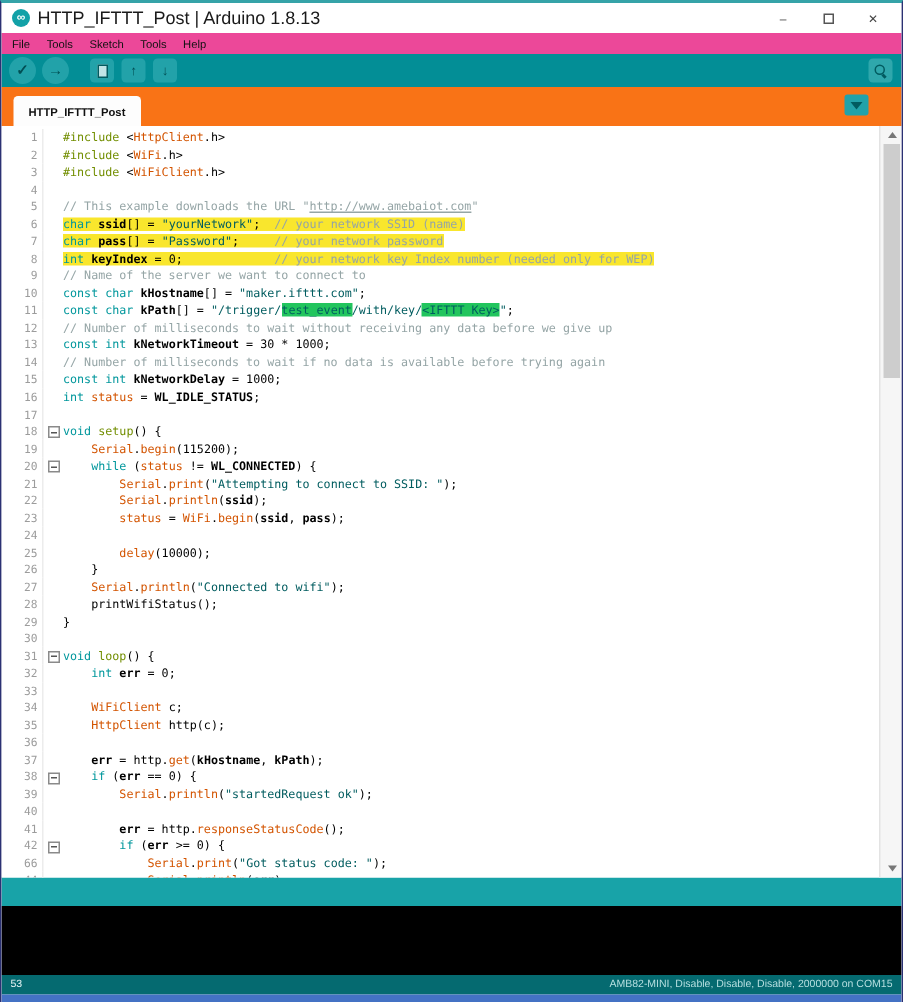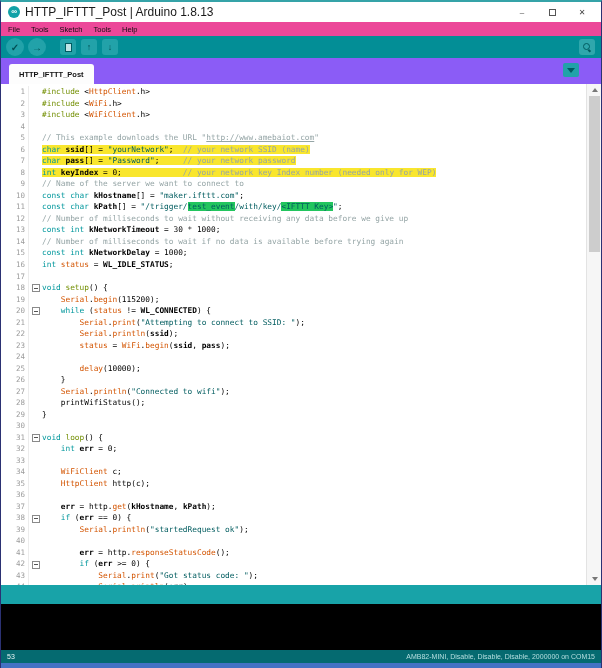--- a/index.html
+++ b/index.html
@@ -31,21 +31,21 @@
   .tb-gap { width:10px; flex:none; }
   .icon-page { width:7px; height:9px; border:1px solid #015B60; background:#bfe4e6; display:inline-block; }
   .serial-btn { position:absolute; right:6px; top:3px; width:16px; height:16px; border-radius:3px;
                 background:#2FA7AC; display:flex; align-items:center; justify-content:center; }
   .icon-mag { position:relative; width:8px; height:8px; display:inline-block; }
   .icon-mag::before { content:""; position:absolute; left:0; top:0; width:5px; height:5px;
                       border:1.5px solid #015B60; border-radius:50%; }
   .icon-mag::after { content:""; position:absolute; left:6px; top:6px; width:3px; height:1.5px;
                      background:#015B60; transform:rotate(45deg); transform-origin:0 0; }
   
-  .tabbar { height:26px; background:#8b5cf6; display:flex; align-items:flex-end; padding-left:8px; flex:none; position:relative; }
+  .tabbar { height:26px; background:#f97316; display:flex; align-items:flex-end; padding-left:8px; flex:none; position:relative; }
   .tab { height:20px; background:#FDFDFD; border-radius:3px 3px 0 0; padding:0 10px;
          display:flex; align-items:center; font-size:7.5px; font-weight:bold; color:#111; }
   .tab-dropdown { position:absolute; right:22px; top:5px; width:16px; height:14px; border-radius:2px;
                   background:#22A2A9; display:flex; align-items:center; justify-content:center; }
   .tri-down { width:0; height:0; border-left:4px solid transparent; border-right:4px solid transparent;
               border-top:5px solid #015B60; }
   
   .editor { height:501px; background:#fff; position:relative; overflow:hidden; flex:none; padding-top:2px; }
   .code-lines { font-family:"DejaVu Sans Mono", monospace; font-size:7.8px; }
   .line { display:flex; height:11.53px; align-items:center; white-space:pre; }
@@ -172,21 +172,21 @@
         <div class="line"><span class="ln">33</span><span class="foldcol"></span><span class="code"></span></div>
         <div class="line"><span class="ln">34</span><span class="foldcol"></span><span class="code"><span class="p">    </span><span class="f">WiFiClient</span><span class="p"> c;</span></span></div>
         <div class="line"><span class="ln">35</span><span class="foldcol"></span><span class="code"><span class="p">    </span><span class="f">HttpClient</span><span class="p"> http(c);</span></span></div>
         <div class="line"><span class="ln">36</span><span class="foldcol"></span><span class="code"></span></div>
         <div class="line"><span class="ln">37</span><span class="foldcol"></span><span class="code"><span class="p">    </span><span class="b">err</span><span class="p"> = http.</span><span class="f">get</span><span class="p">(</span><span class="b">kHostname</span><span class="p">, </span><span class="b">kPath</span><span class="p">);</span></span></div>
         <div class="line"><span class="ln">38</span><span class="foldcol fold"></span><span class="code"><span class="p">    </span><span class="k">if</span><span class="p"> (</span><span class="b">err</span><span class="p"> == 0) {</span></span></div>
         <div class="line"><span class="ln">39</span><span class="foldcol"></span><span class="code"><span class="p">        </span><span class="f">Serial</span><span class="p">.</span><span class="f">println</span><span class="p">(</span><span class="s">"startedRequest ok"</span><span class="p">);</span></span></div>
         <div class="line"><span class="ln">40</span><span class="foldcol"></span><span class="code"></span></div>
         <div class="line"><span class="ln">41</span><span class="foldcol"></span><span class="code"><span class="p">        </span><span class="b">err</span><span class="p"> = http.</span><span class="f">responseStatusCode</span><span class="p">();</span></span></div>
         <div class="line"><span class="ln">42</span><span class="foldcol fold"></span><span class="code"><span class="p">        </span><span class="k">if</span><span class="p"> (</span><span class="b">err</span><span class="p"> &gt;= 0) {</span></span></div>
-        <div class="line"><span class="ln">43</span><span class="foldcol"></span><span class="code"><span class="p">            </span><span class="f">Serial</span><span class="p">.</span><span class="f">print</span><span class="p">(</span><span class="s">"Got status code: "</span><span class="p">);</span></span></div>
+        <div class="line"><span class="ln">66</span><span class="foldcol"></span><span class="code"><span class="p">            </span><span class="f">Serial</span><span class="p">.</span><span class="f">print</span><span class="p">(</span><span class="s">"Got status code: "</span><span class="p">);</span></span></div>
         <div class="line"><span class="ln">44</span><span class="foldcol"></span><span class="code"><span class="p">            </span><span class="f">Serial</span><span class="p">.</span><span class="f">println</span><span class="p">(</span><span class="b">err</span><span class="p">);</span></span></div>
       </div>
     <div class="scrollbar">
       <div class="sb-up">
           <span class="tri-up-sm"></span>
         </div>
       <div class="sb-thumb"></div>
       <div class="sb-down">
           <span class="tri-down-sm"></span>
         </div>

